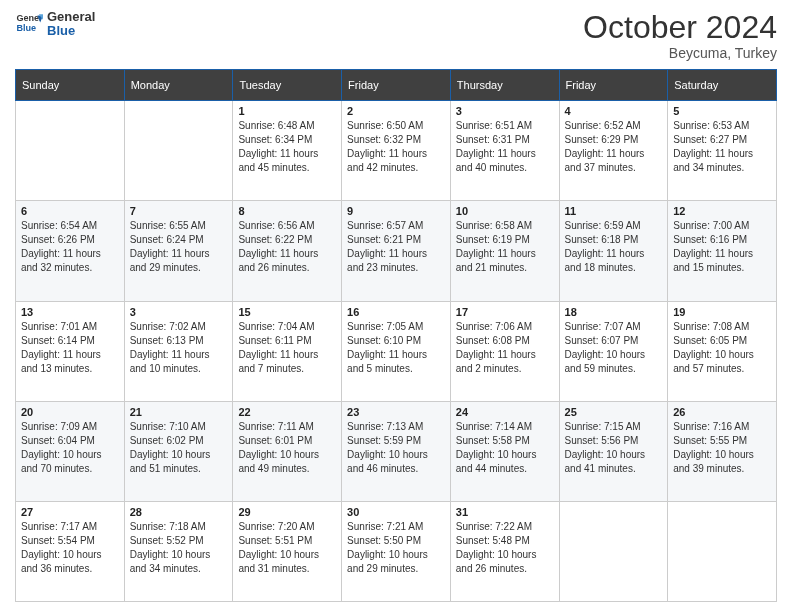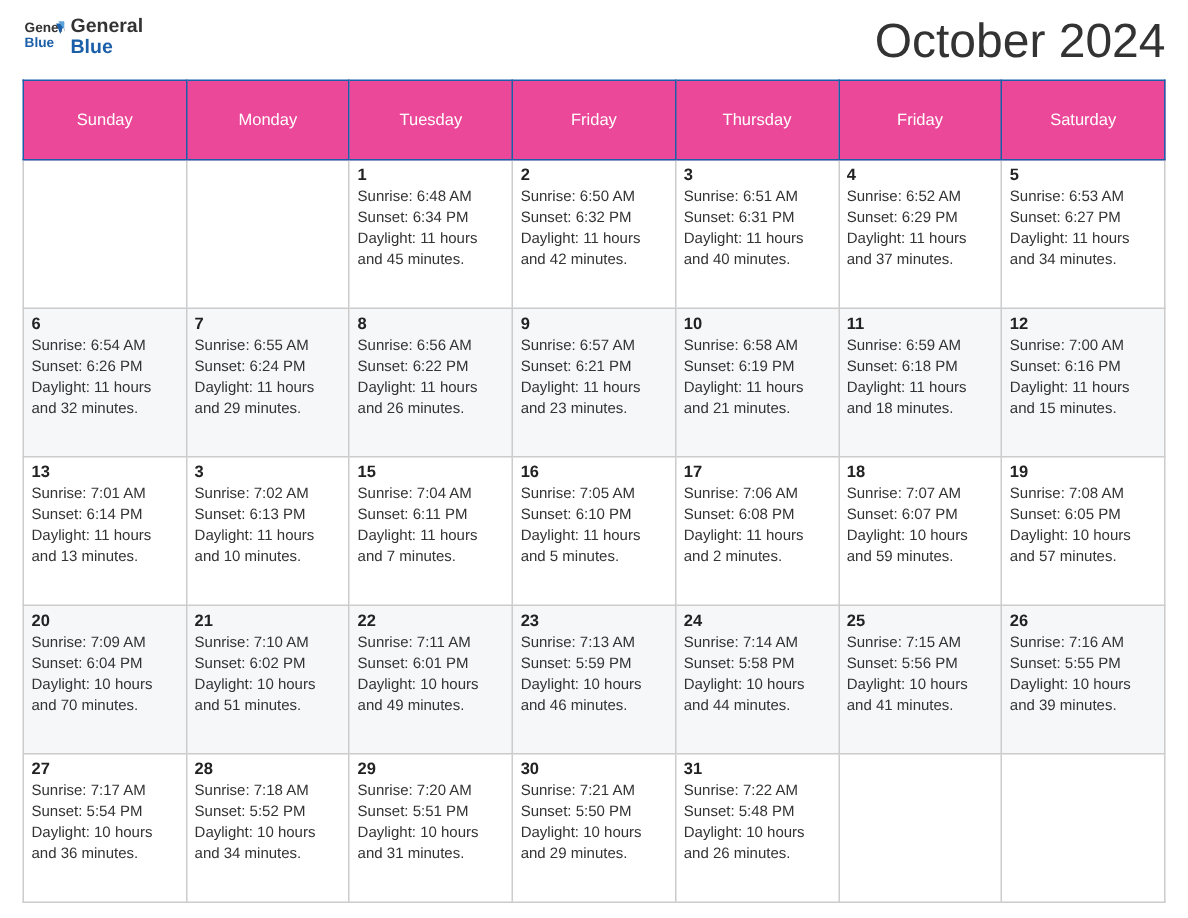--- a/index.html
+++ b/index.html
@@ -46,24 +46,24 @@
       font-size: 14px;
       color: #555;
     }
     .calendar {
       flex: 1;
       border-collapse: collapse;
       width: 100%;
       font-size: 10px;
     }
     .calendar th {
-      background: #ec4899;
+      background: #404040;
       color: #fff;
-      text-align: center;
-      padding: 20px 6px;
+      text-align: left;
+      padding: 9px 6px;
       font-size: 11px;
       font-weight: normal;
       border: 1px solid #1a5fa8;
     }
     .calendar td {
       border: 1px solid #ccc;
       vertical-align: top;
       padding: 4px 5px;
       width: calc(100% / 7);
       height: 82px;
@@ -103,20 +103,21 @@
         <div style="font-size:13px;font-weight:bold;color:#333;line-height:1.1">
           <span>General</span>
         </div>
         <div style="font-size:13px;font-weight:bold;color:#1a5fa8;line-height:1.1">
           <span>Blue</span>
         </div>
       </div>
     </div>
     <div class="title-section">
       <div class="month-title">October 2024</div>
+      <div class="subtitle">Beycuma, Turkey</div>
     </div>
   </div>
 
   <table class="calendar">
     <thead>
       <tr>
         <th>Sunday</th>
         <th>Monday</th>
         <th>Tuesday</th>
         <th>Friday</th>

